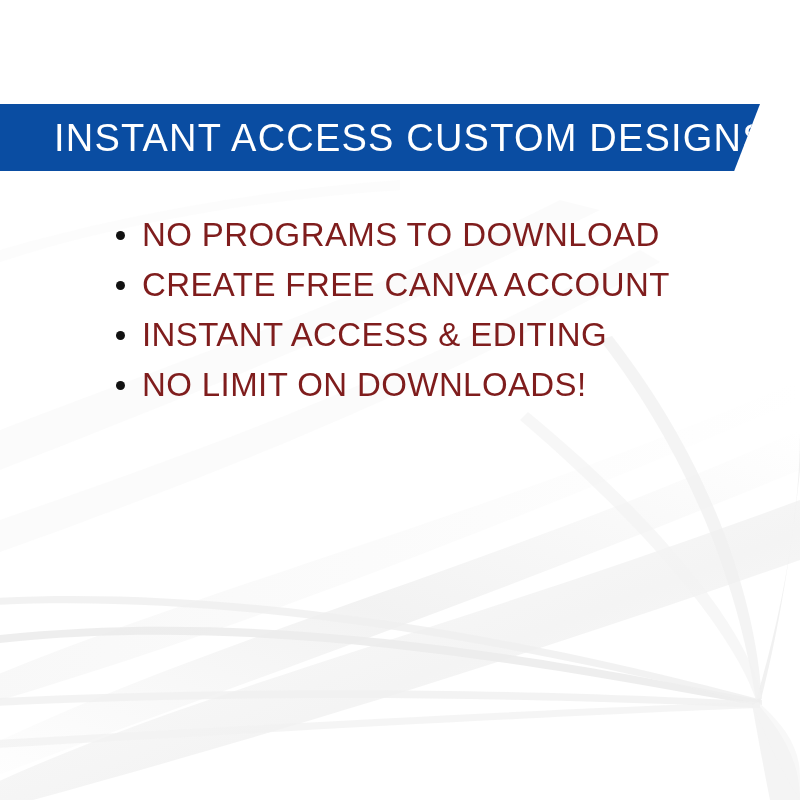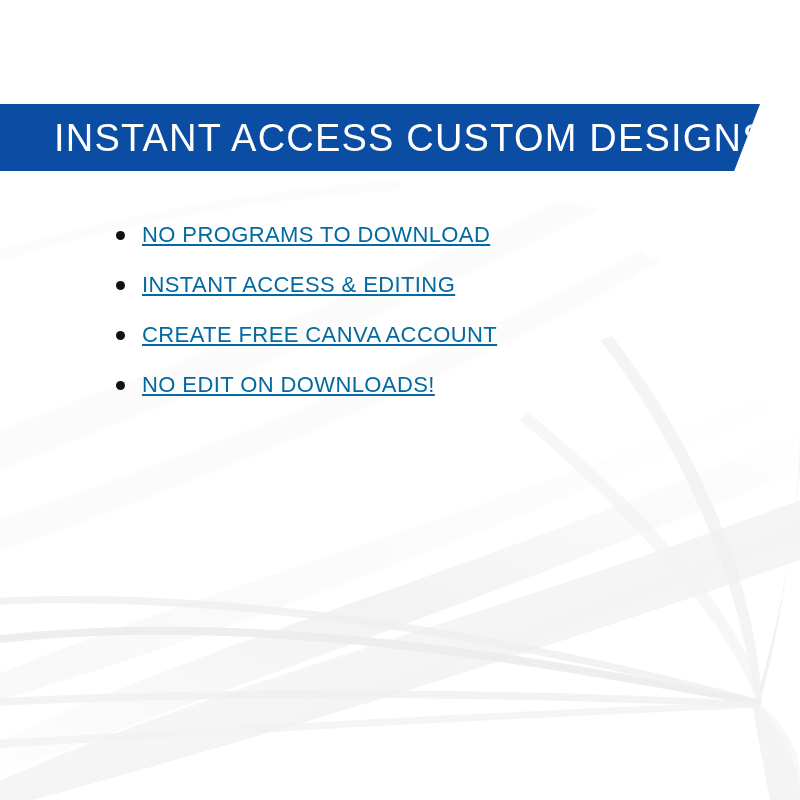--- a/index.html
+++ b/index.html
@@ -61,29 +61,28 @@
     left: 110px;
     top: 210px;
     width: 600px;
     list-style: none;
     margin: 0;
     padding: 0;
     z-index: 4;
   }
   .feature-item {
     position: relative;
-    color: #0369a1;
-    font-size: 22px;
+    color: #7f1d1d;
+    font-size: 33px;
     line-height: 49px;
     letter-spacing: 0.4px;
     font-weight: 400;
     padding-left: 32px;
     margin: 0 0 1px 0;
     font-family: "Liberation Sans", sans-serif;
-    text-decoration: underline;
   }
   .feature-item .bullet {
     position: absolute;
     left: 6px;
     top: 21px;
     width: 9px;
     height: 9px;
     background: #121212;
     border-radius: 50%;
   }
@@ -143,25 +142,25 @@
     <div class="banner-title">INSTANT ACCESS CUSTOM DESIGNS</div>
   </div>
 
   <ul class="feature-list">
     <li class="feature-item">
       <span class="bullet"></span>
       <span class="feature-text">NO PROGRAMS TO DOWNLOAD</span>
     </li>
     <li class="feature-item">
       <span class="bullet"></span>
+      <span class="feature-text">CREATE FREE CANVA ACCOUNT</span>
+    </li>
+    <li class="feature-item">
+      <span class="bullet"></span>
       <span class="feature-text">INSTANT ACCESS &amp; EDITING</span>
     </li>
     <li class="feature-item">
       <span class="bullet"></span>
-      <span class="feature-text">CREATE FREE CANVA ACCOUNT</span>
-    </li>
-    <li class="feature-item">
-      <span class="bullet"></span>
-      <span class="feature-text">NO EDIT ON DOWNLOADS!</span>
+      <span class="feature-text">NO LIMIT ON DOWNLOADS!</span>
     </li>
   </ul>
 
 </div>
 
 </body></html>

